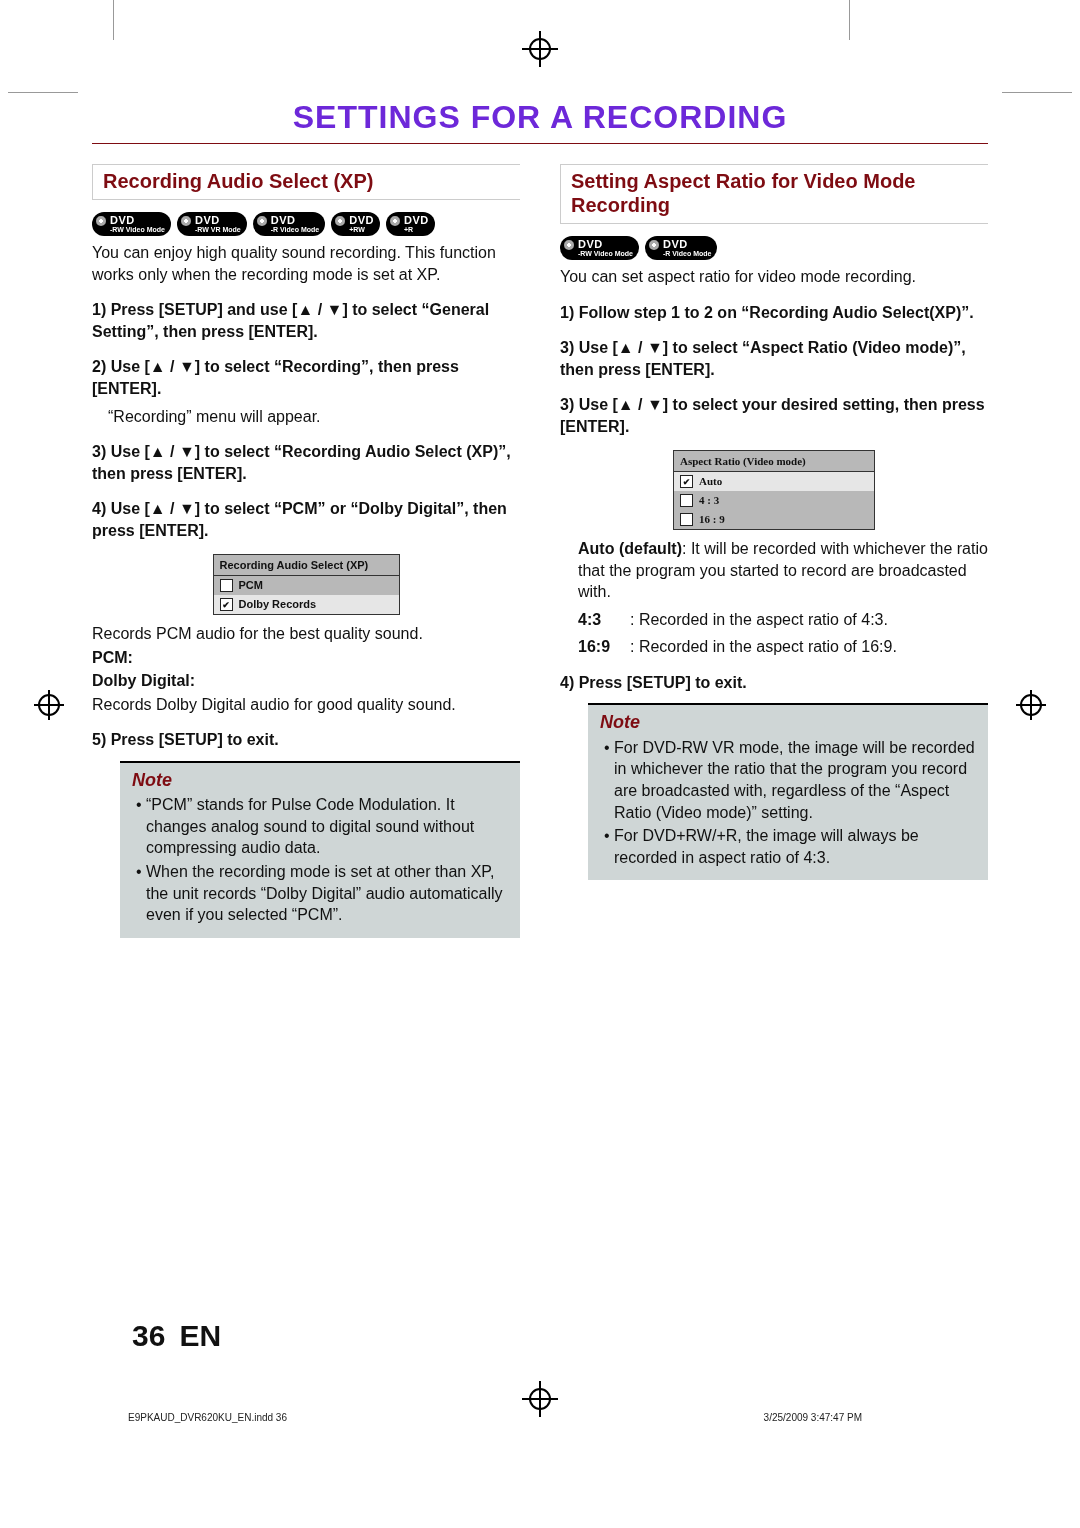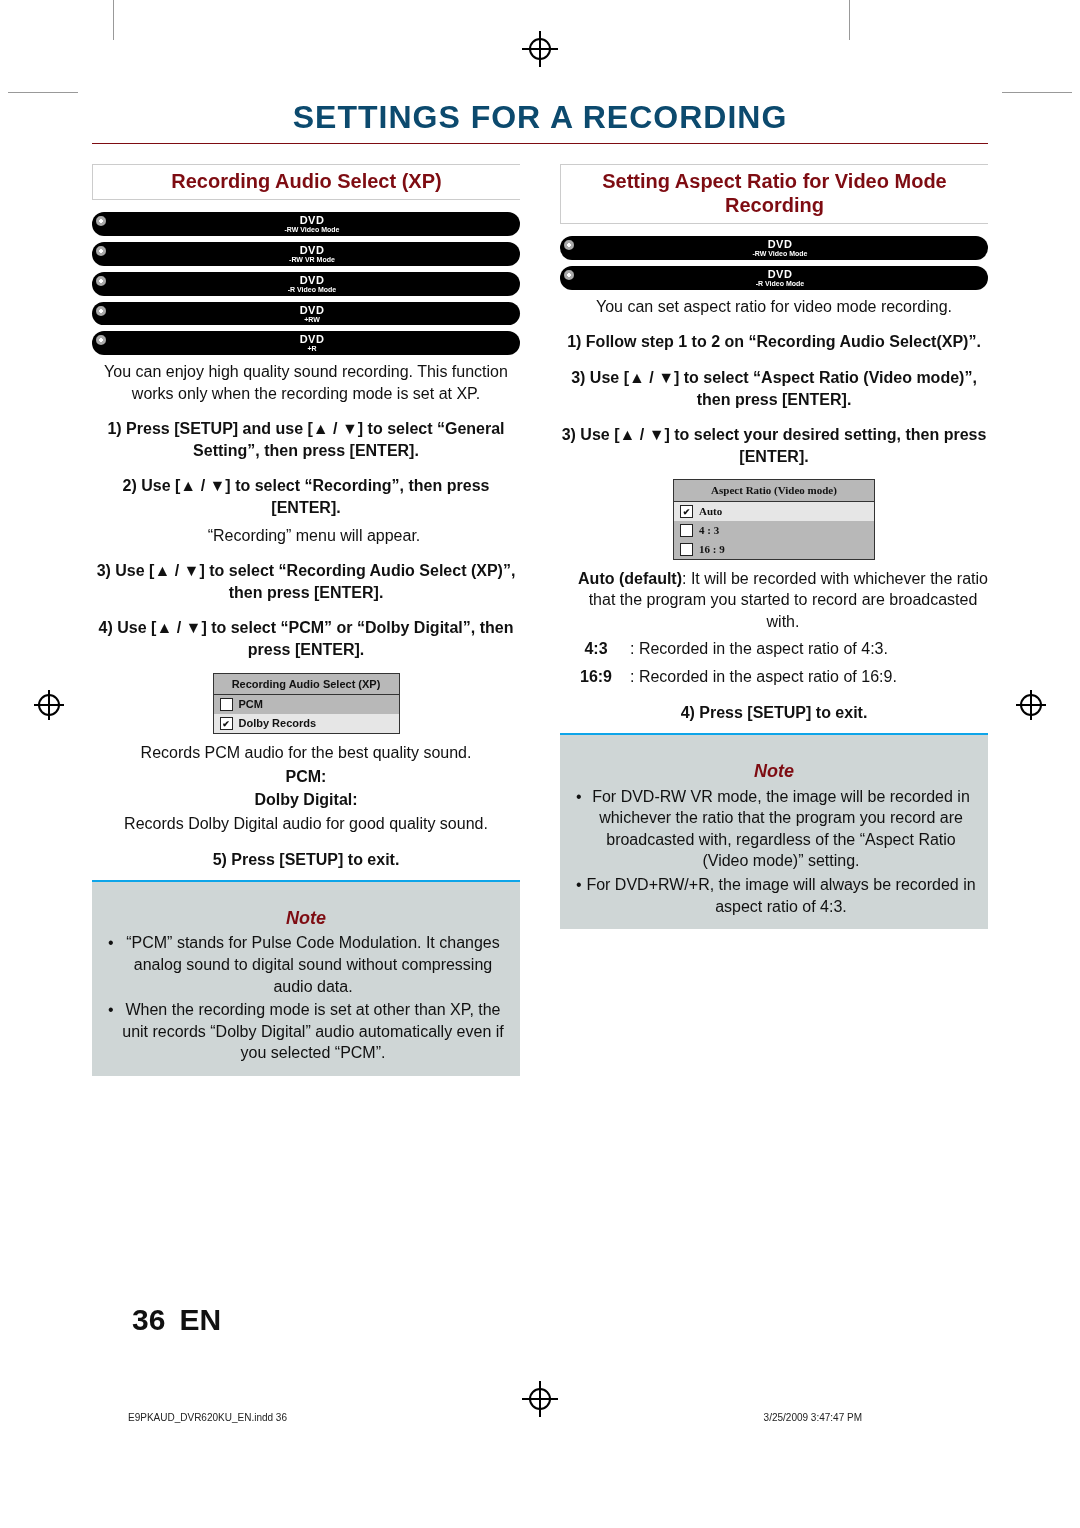--- a/index.html
+++ b/index.html
@@ -41,45 +41,45 @@
   .crop-v1 { width:1px; height:40px; top:0; left:113px; }
   .crop-v2 { width:1px; height:40px; top:0; right:230px; }
   .crop-h1 { height:1px; width:70px; top:92px; left:8px; }
   .crop-h2 { height:1px; width:70px; top:92px; right:8px; }
 
   .main-title {
     text-align:center;
     font-size:32px;
     font-weight:700;
     letter-spacing:1px;
-    color:#0c4a6e;
+    color:#6d28d9;
     margin:44px 0 4px 0;
     font-family:"Segoe UI Semibold","Arial Black",Arial,sans-serif;
   }
   .title-rule {
     height:1px; background:#7e0c12; margin:0 0 20px 0;
   }
 
-  .columns { display:flex; gap:40px;text-align:center; }
+  .columns { display:flex; gap:40px; }
   .col { flex:1 1 0; }
   .section-title-box {
     border:1px solid #ccc;
     border-right:none;
     padding:4px 10px 6px 10px;
     margin-bottom:12px;
   }
   .section-title {
     font-weight:700;
     font-size:20px;
     color:#7e0c12;
     line-height:1.2;
   }
 
   
-  .badge-row { display:flex; gap:6px; margin:0 0 6px 0;flex-direction:column; }
+  .badge-row { display:flex; gap:6px; margin:0 0 6px 0; }
   .dvd-badge {
     background:#000; color:#fff; border-radius:12px;
     font-size:9px; font-weight:700;
     padding:2px 6px 2px 18px; position:relative;
     line-height:1.1;
   }
   .dvd-badge .top { font-size:11px; letter-spacing:0.5px; display:block; }
   .dvd-badge .bot { font-size:7px; display:block; white-space:nowrap; }
   .dvd-badge::before {
     content:""; position:absolute; left:4px; top:4px;
@@ -104,40 +104,41 @@
   }
   .menu-box .row.sel { background:#e6e6e6; }
   .menu-box .chk {
     width:11px; height:11px; border:1px solid #222; background:#fff;
     display:inline-flex; align-items:center; justify-content:center;
     font-size:9px;
   }
   .tight p { margin:2px 0; }
 
   .note-box {
-    border-top:2px solid #0ea5e9;
+    border-top:2px solid #000000;
     background:#cfd6d6;
-    padding:24px 12px 10px 12px;
+    padding:5px 12px 10px 12px;
     margin-top:10px;
+    margin-left:28px;
   }
   .note-box .note-title {
     color:#7e0c12; font-style:italic; font-weight:700;
     font-size:18px; margin:0 0 2px 0;
   }
   .note-box ul { margin:0; padding-left:14px; }
   .note-box li { margin:2px 0; }
   .note-box li::marker { content:"• "; }
 
   .indent-def { padding-left:18px; }
   .ratio-line { padding-left:18px; display:flex; gap:16px; }
   .ratio-line b { min-width:36px; }
 
   
   .page-footer {
-    position:absolute; left:132px; bottom:188px;
+    position:absolute; left:132px; bottom:172px;
     font-size:30px; font-weight:800;
     display:flex; gap:14px; align-items:flex-end;
   }
   .meta {
     position:absolute; bottom:104px;
     font-size:10px; color:#222;
   }
   .meta.left { left:128px; }
   .meta.right { right:218px;margin-top:17px; }
 </style>

